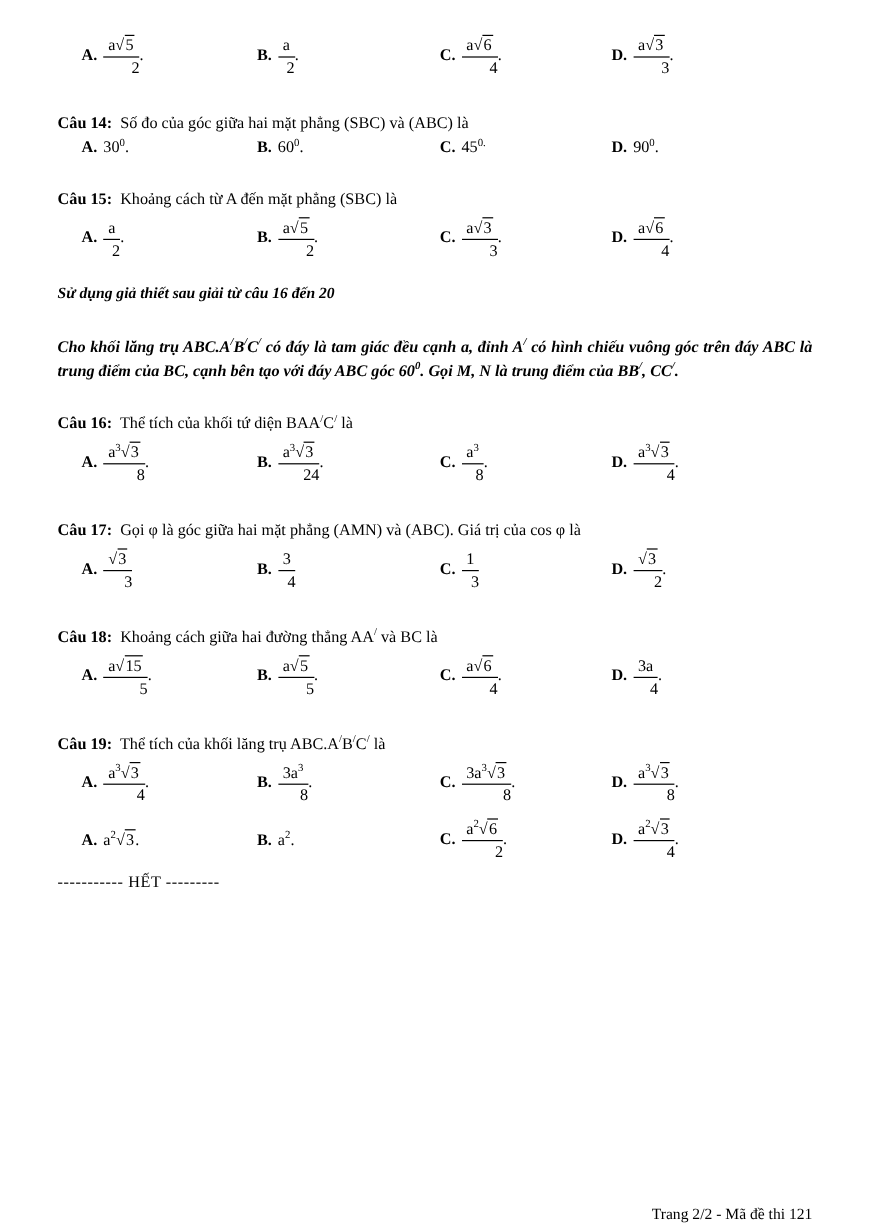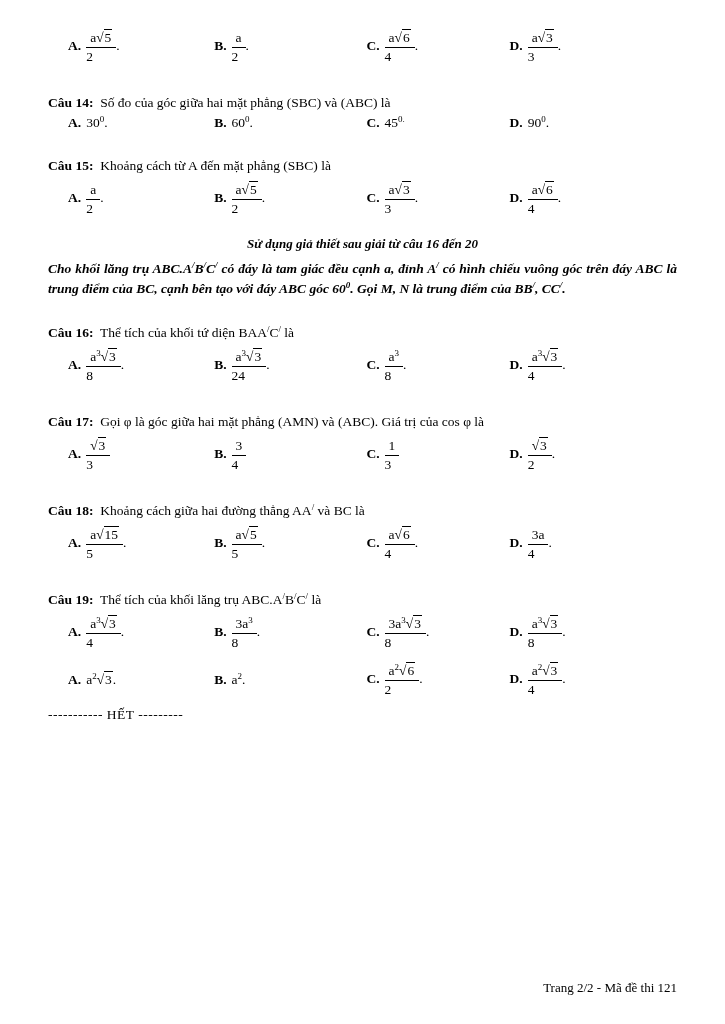--- a/index.html
+++ b/index.html
@@ -22,36 +22,36 @@
 
   .opts { display:flex; align-items:center; padding-left:20px; }
   .opts.frac-row  { margin:1px 0 3px; min-height:44px; }
   .opts.plain-row { margin:0 0 3px; min-height:18px; }
   .opt:nth-child(1){ width:24%; }
   .opt:nth-child(2){ width:25%; }
   .opt:nth-child(3){ width:23.5%; }
   .opt:nth-child(4){ flex:1; }
   .letter { font-weight:bold; margin-right:5px; }
 
-  .frac { display:inline-block; vertical-align:middle; text-align:left; line-height:1.15; }
+  .frac { display:inline-block; vertical-align:middle; text-align:right; line-height:1.15; }
   .frac .num { display:block; border-bottom:1px solid #000; padding:0 4px 1px; }
   .frac .den { display:block; padding-top:1px; }
 
   .sqrt { white-space:nowrap; }
   .sqrt .rsym { display:inline-block; }
   .sqrt .rad  { border-top:1px solid #000; padding:0 1px; }
 
   sup { font-size:9px; vertical-align:super; line-height:0; }
 
-  .note { text-align:center; font-weight:bold; font-style:italic; font-size:13px; margin:15px 0 7px; }
+  .note { font-weight:bold; font-style:italic; font-size:13px; margin:15px 0 27px; }
   .stem { font-weight:bold; font-style:italic; line-height:20px; margin:4px 0 12px; text-align:justify;font-family:Liberation Serif, serif; }
   .end  { text-align:left; margin-top:5px; letter-spacing:0.5px; }
 
   .footer {
-    position:absolute; right:48px; bottom:28px;
+    position:absolute; right:48px; bottom:4px;
     font-size:13px;
   }
 </style>
 </head>
 <body>
 
 <div class="page">
   <div class="content" id="content">
       <div class="opts frac-row">
         <div class="opt"><span class="letter">A.</span><span class="opt-math"><span class="frac"><span class="num">a<span class="sqrt"><span class="rsym">√</span><span class="rad">5</span></span></span><span class="den">2</span></span>.</span></div>

